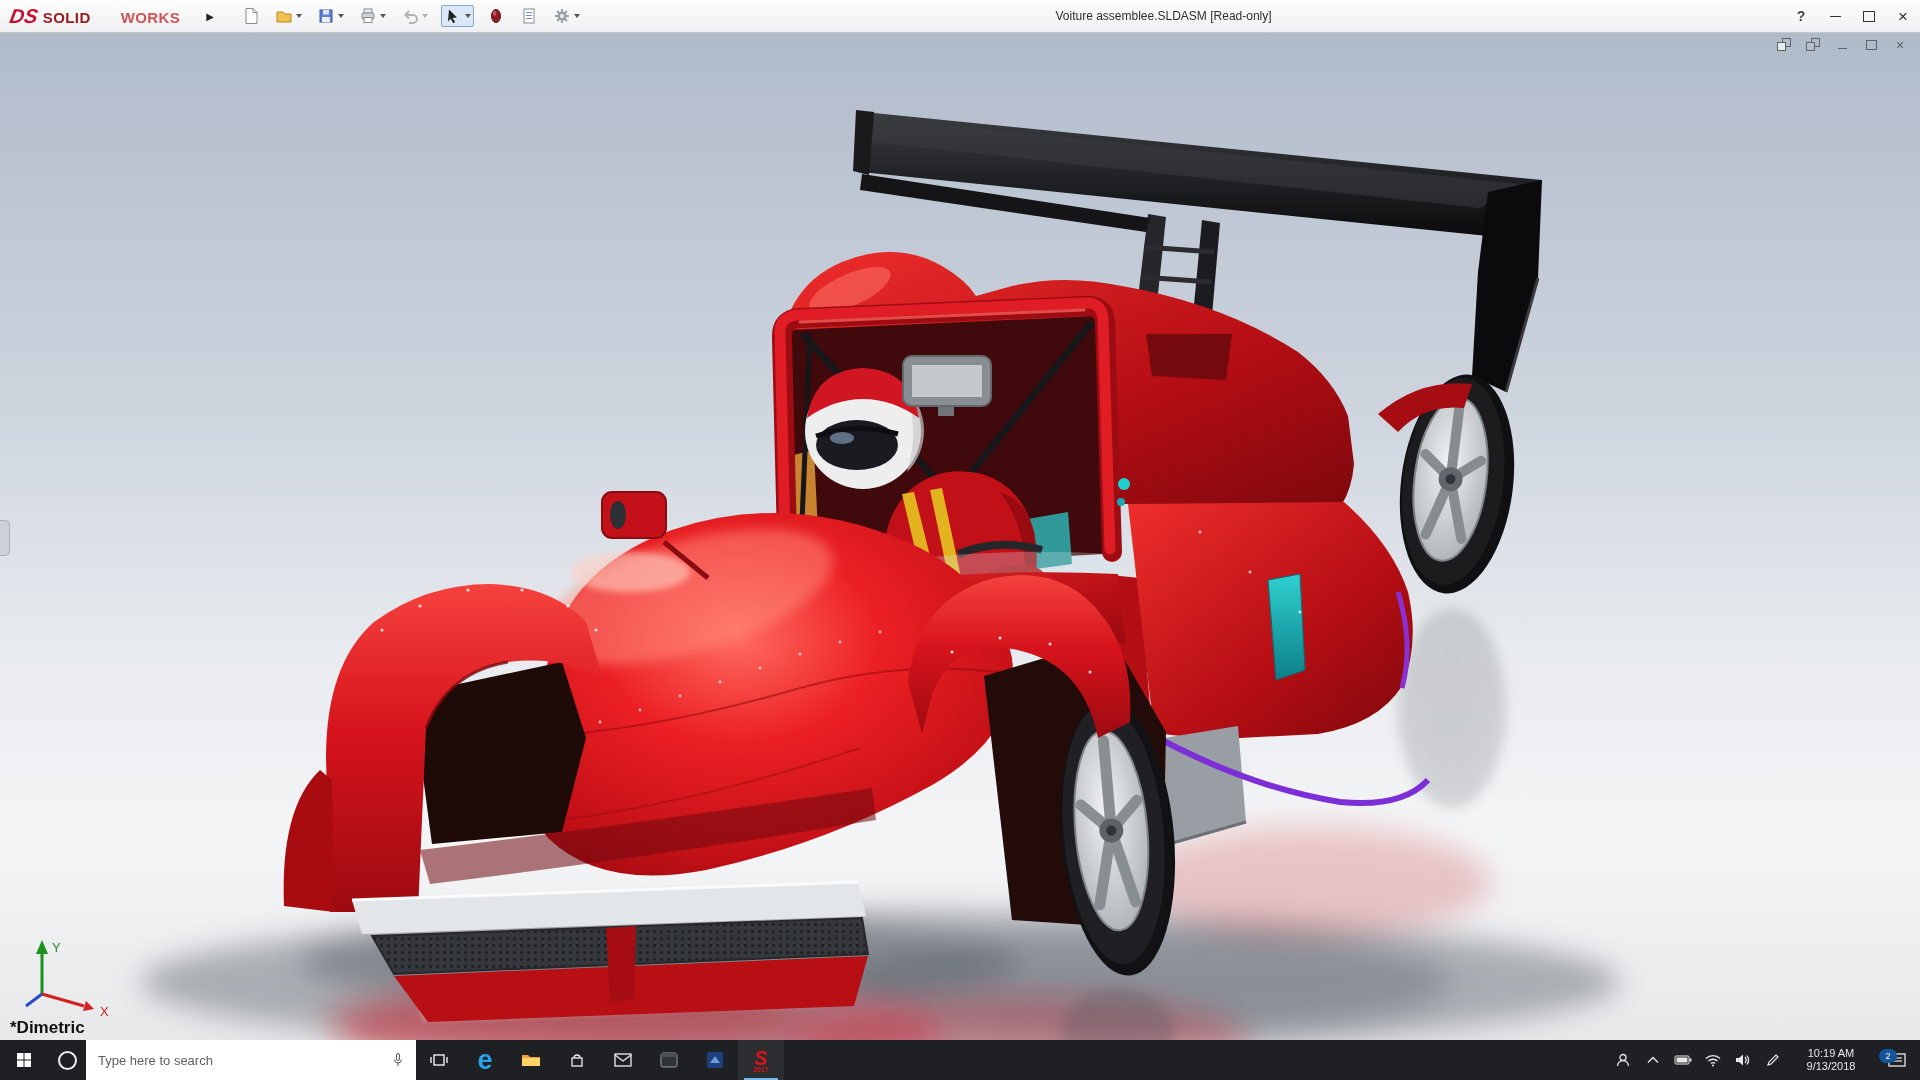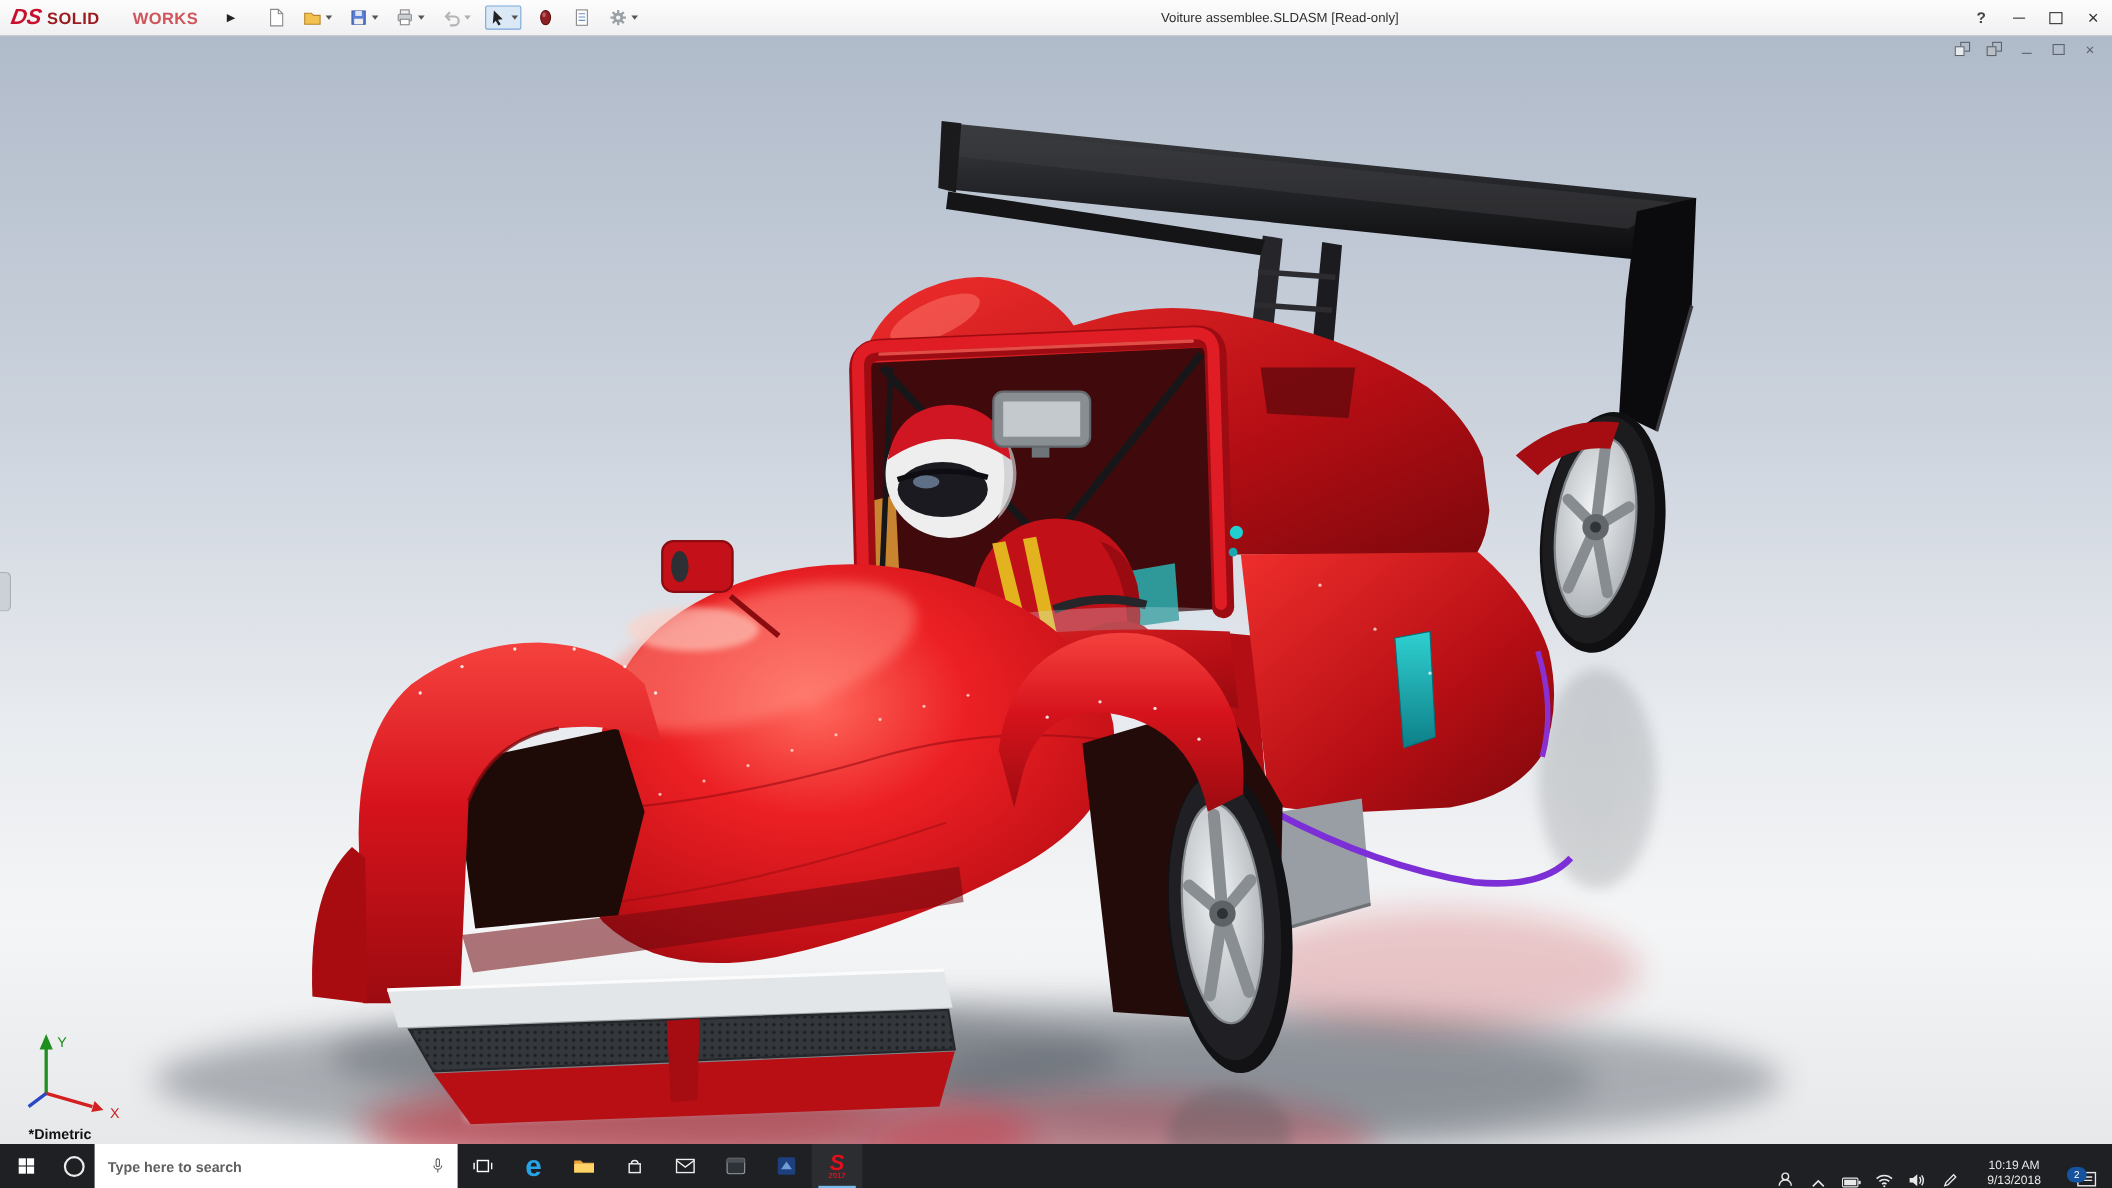--- a/index.html
+++ b/index.html
@@ -38,40 +38,40 @@
   .cc{width:16px;height:15px;position:relative;display:inline-flex;align-items:center;justify-content:center;cursor:pointer;color:#5c636b;}
   .sq{position:absolute;width:7px;height:7px;border:1px solid #5c636b;}
   .sq-back{top:1px;right:1px;}
   .sq-front{bottom:1px;left:1px;background:#e8ebee;}
   .cc-min{width:9px;border-top:1.5px solid #5c636b;display:block;margin-top:8px;}
   .cc-max{width:9px;height:8px;border:1.5px solid #5c636b;display:block;}
   .cc-x{font-size:14px;line-height:1;}
   .panel-tab{position:absolute;left:0;top:488px;width:9px;height:34px;background:#ccd1d7;
     border:1px solid #a9afb6;border-left:none;border-radius:0 5px 5px 0;cursor:pointer;z-index:5;}
   .triad{position:absolute;left:8px;bottom:20px;width:110px;height:84px;z-index:5;}
-  .orientation{position:absolute;left:26px;bottom:2px;font-size:13px;font-weight:bold;color:#111;z-index:5;}
+  .orientation{position:absolute;left:10px;bottom:2px;font-size:17px;font-weight:bold;color:#111;z-index:5;}
 
   
   .taskbar{position:absolute;left:0;right:0;bottom:0;height:40px;background:#1e2024;
     display:flex;align-items:stretch;color:#e8e8e8;z-index:40;}
   .tb-btn{width:46px;display:flex;align-items:center;justify-content:center;cursor:pointer;position:relative;}
   .tb-btn.start{width:48px;}
   .cortana{width:38px;display:flex;align-items:center;justify-content:center;cursor:pointer;}
   .ring{width:15px;height:15px;border:2px solid #ececec;border-radius:50%;display:block;}
   .searchbox{width:310px;background:#fff;display:flex;align-items:center;padding:0 10px;gap:8px;}
   .searchbox input{border:none;outline:none;flex:1;font-size:13px;color:#14532d;
-    font-family:"Liberation Sans",sans-serif;background:transparent;font-weight:bold;}
+    font-family:"Liberation Sans",sans-serif;background:transparent;}
   .searchbox input::placeholder{color:#5f5f5f;}
   .edge-e{color:#27a4e8;font-size:27px;font-weight:bold;line-height:1;}
   .sw-wrap{position:relative;display:flex;flex-direction:column;align-items:center;line-height:1;}
   .sw-s{color:#e0101c;font-size:20px;font-weight:bold;font-style:italic;}
   .sw-year{color:#e0101c;font-size:7px;font-weight:bold;margin-top:-2px;}
   .tb-btn.running{background:rgba(255,255,255,.06);}
   .tb-btn.running .underline{position:absolute;bottom:0;left:6px;right:6px;height:2px;background:#76b9ed;}
-  .tray{margin-left:auto;display:flex;align-items:flex-end;}
+  .tray{margin-left:auto;display:flex;align-items:center;}
   .tray-icon{width:30px;display:flex;align-items:center;justify-content:center;cursor:pointer;position:relative;}
   .clock{width:86px;display:flex;flex-direction:column;align-items:center;justify-content:center;
     font-size:11px;line-height:13px;cursor:pointer;}
   .badge{position:absolute;bottom:5px;left:5px;min-width:14px;height:14px;border-radius:7px;
     background:#15539e;color:#fff;font-size:9px;display:flex;align-items:center;justify-content:center;padding:0 2px;}
 </style>
 </head>
 <body>
 
 <div class="screen">

